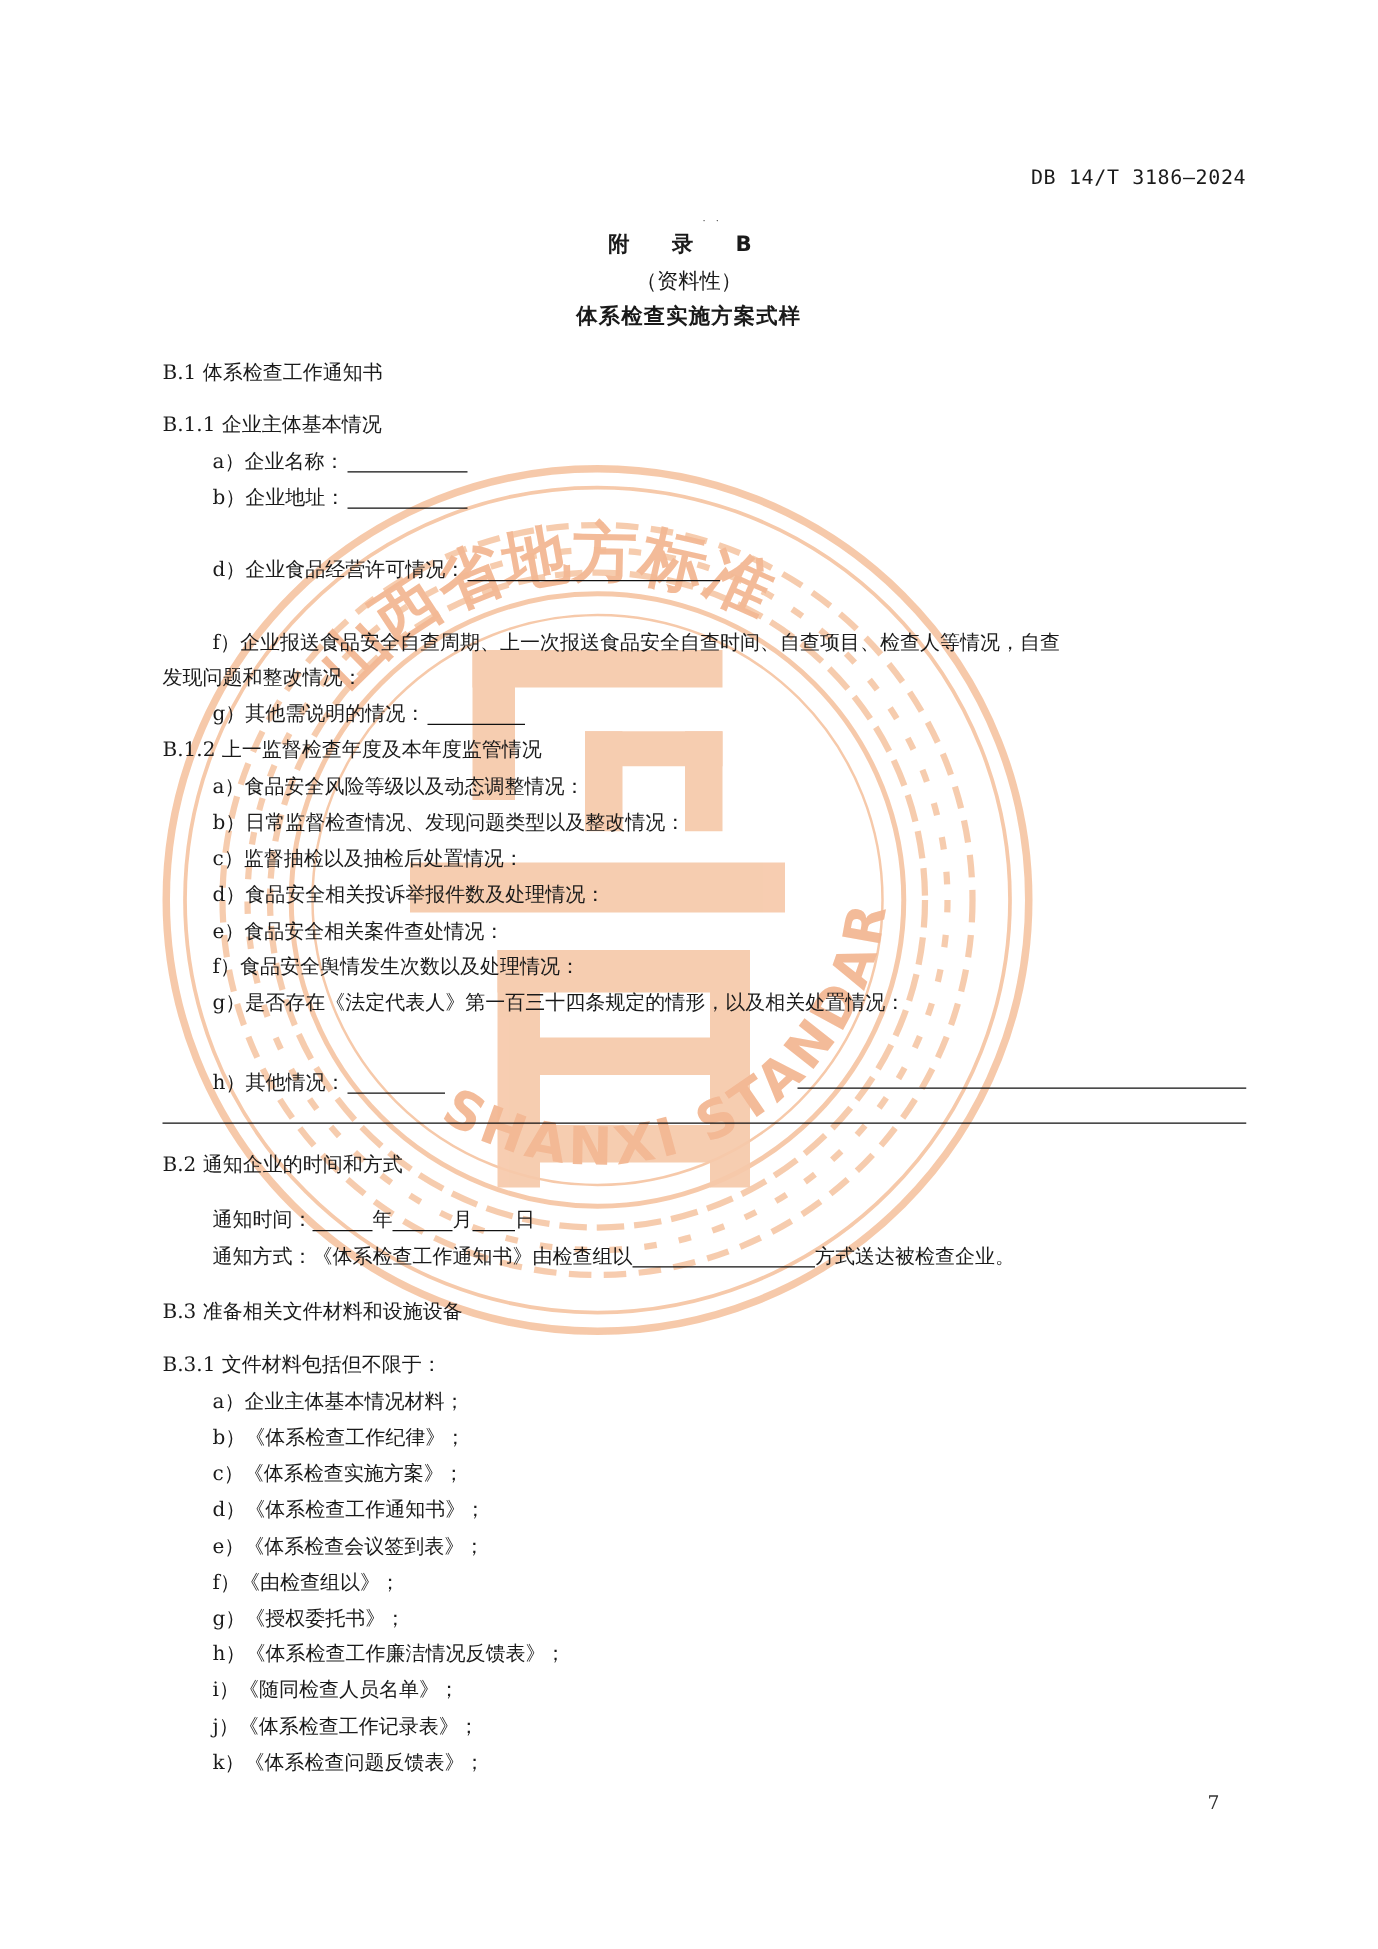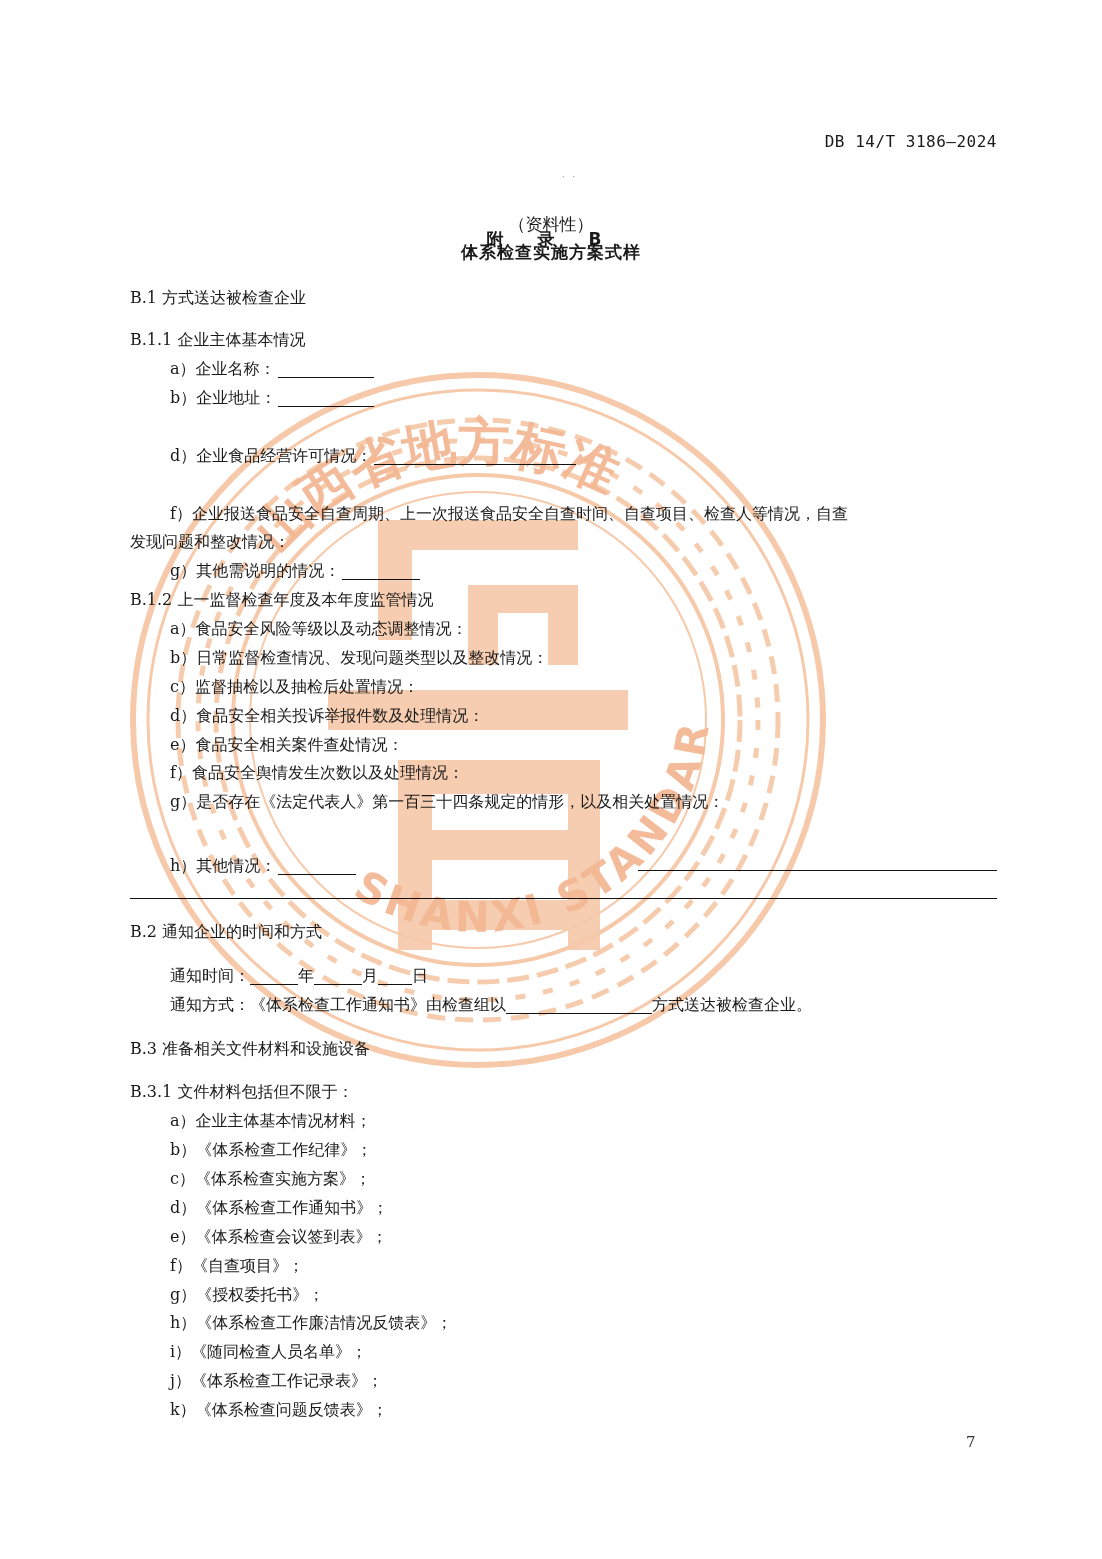--- a/index.html
+++ b/index.html
@@ -3,21 +3,21 @@
 <meta charset="utf-8">
 <style>
   html, body { margin: 0; padding: 0; background: #ffffff; }
   body { width: 1102px; height: 1559px; position: relative; overflow: hidden;
          font-family: "DejaVu Serif", "Liberation Serif", serif; color: #1a1a1a; }
   .page { position: absolute; left: 0; top: 0; width: 1102px; height: 1559px; }
   .watermark { position: absolute; left: 128px; top: 370px; width: 700px; height: 700px; z-index: 0; pointer-events: none; }
   .content { position: absolute; left: 0; top: 0; width: 1102px; height: 1559px; z-index: 1; }
   .std-code { position: absolute; right: 105px; top: 132px; font-family: "DejaVu Sans Mono", "Liberation Mono", monospace; font-size: 16px; letter-spacing: 0.5px; }
   .annex-title { position: absolute; left: 0; width: 1102px; text-align: center; font-family: "DejaVu Sans", "Liberation Sans", sans-serif; font-size: 17px; }
-  .t1 { top: 184px; letter-spacing: 14px; font-weight: bold; margin-top: 44px; }
+  .t1 { top: 184px; letter-spacing: 14px; font-weight: bold; }
   .t2 { top: 213px; }
   .t3 { top: 241px; font-weight: bold; letter-spacing: 1px; }
   .line { position: absolute; font-size: 16px; white-space: nowrap; line-height: 22px; }
   .lvl0 { left: 130px; }
   .lvl1 { left: 170px; }
   .blank { display: inline-block; border-bottom: 1.5px solid #111; height: 18px; vertical-align: -4px; }
   .hrule { position: absolute; height: 0; border-top: 1.6px solid #111; }
   .page-num { position: absolute; left: 966px; top: 1433px; font-size: 15px; color: #333; }
   .dots { position: absolute; left: 562px; top: 172px; font-size: 8px; color: #555; letter-spacing: 8px; }
 </style>
@@ -67,21 +67,21 @@
 
   <div class="content">
 
     <div class="std-code">DB 14/T 3186—2024</div>
     <div class="dots">··</div>
 
     <div class="annex-title t1">附 录 B</div>
     <div class="annex-title t2">（资料性）</div>
     <div class="annex-title t3">体系检查实施方案式样</div>
 
-    <div class="line lvl0" style="top:287px">B.1 方式送达被检查企业</div>
+    <div class="line lvl0" style="top:287px">B.1 体系检查工作通知书</div>
 
     <div class="line lvl0" style="top:329px">B.1.1 企业主体基本情况</div>
     <div class="line lvl1" style="top:358px">
       <span>a）企业名称：</span><span class="blank" style="width:96px;margin-left:2px"></span>
     </div>
     <div class="line lvl1" style="top:387px">
       <span>b）企业地址：</span><span class="blank" style="width:96px;margin-left:2px"></span>
     </div>
     <div class="line lvl1" style="top:445px">
       <span>d）企业食品经营许可情况：</span><span class="blank" style="width:202px;margin-left:2px"></span>
@@ -116,21 +116,21 @@
     </div>
 
     <div class="line lvl0" style="top:1038px">B.3 准备相关文件材料和设施设备</div>
 
     <div class="line lvl0" style="top:1081px">B.3.1 文件材料包括但不限于：</div>
     <div class="line lvl1" style="top:1110px">a）企业主体基本情况材料；</div>
     <div class="line lvl1" style="top:1139px">b）《体系检查工作纪律》；</div>
     <div class="line lvl1" style="top:1168px">c）《体系检查实施方案》；</div>
     <div class="line lvl1" style="top:1197px">d）《体系检查工作通知书》；</div>
     <div class="line lvl1" style="top:1226px">e）《体系检查会议签到表》；</div>
-    <div class="line lvl1" style="top:1255px">f）《自查项目》；</div>
+    <div class="line lvl1" style="top:1255px">f）《由检查组以》；</div>
     <div class="line lvl1" style="top:1284px">g）《授权委托书》；</div>
     <div class="line lvl1" style="top:1312px">h）《体系检查工作廉洁情况反馈表》；</div>
     <div class="line lvl1" style="top:1341px">i）《随同检查人员名单》；</div>
     <div class="line lvl1" style="top:1370px">j）《体系检查工作记录表》；</div>
     <div class="line lvl1" style="top:1399px">k）《体系检查问题反馈表》；</div>
 
     <div class="page-num">7</div>
   </div>
 </div>
 

